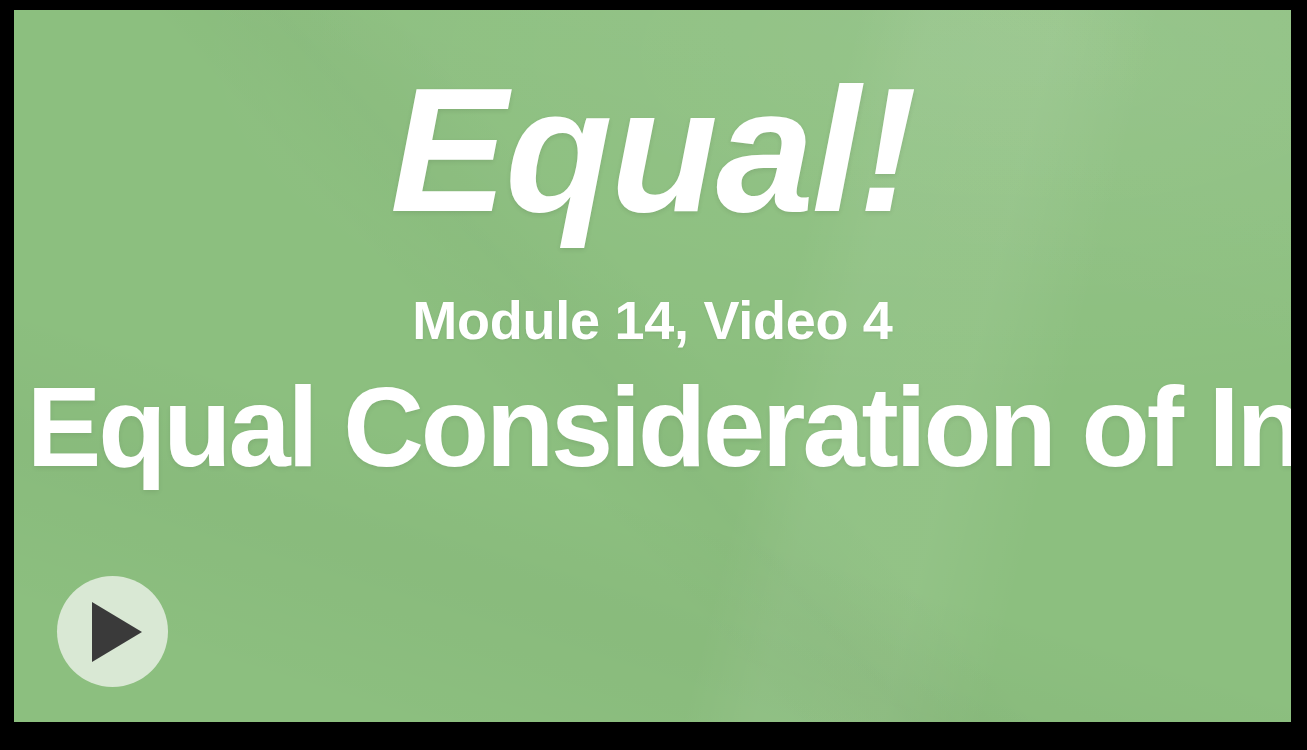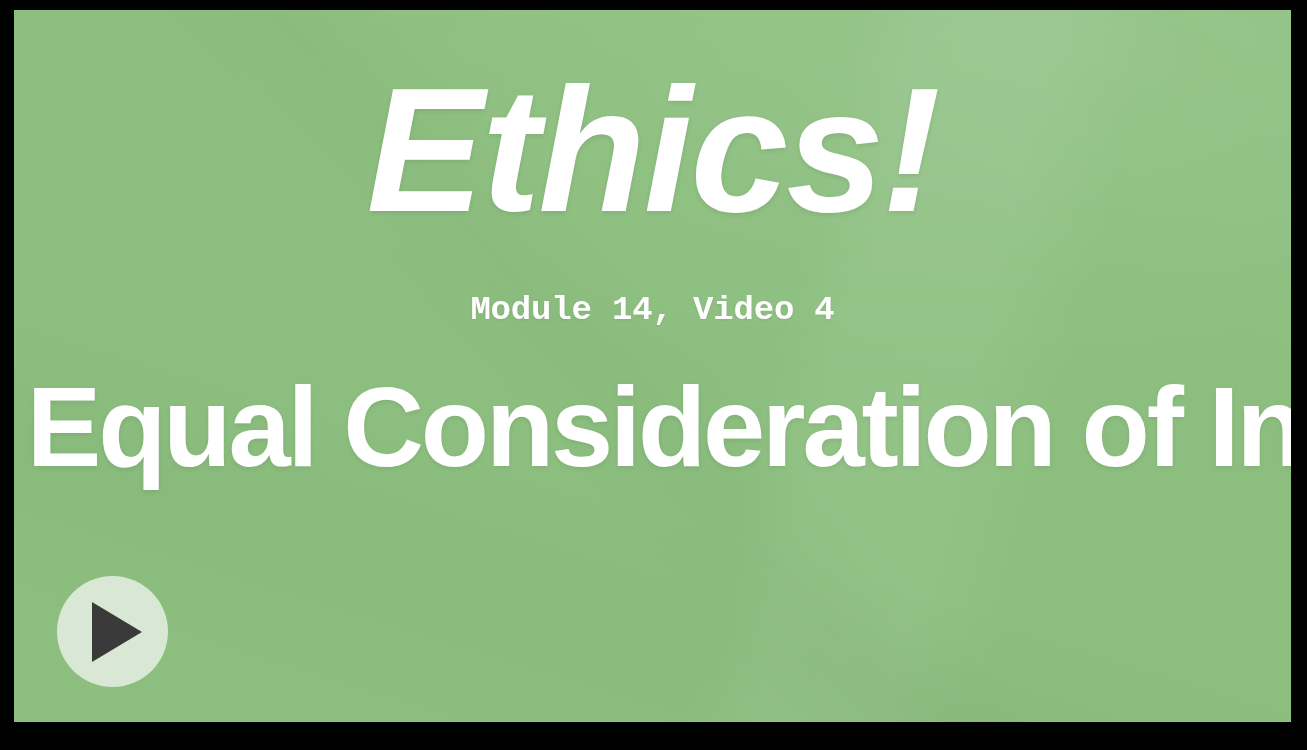--- a/index.html
+++ b/index.html
@@ -95,28 +95,27 @@
     color: #ffffff;
     text-shadow: 0 2px 5px rgba(0,0,0,0.09);
     white-space: nowrap;
   }
 
   #module-line {
     position: absolute;
     left: 0;
     top: 283px;
     width: 100%;
-    font-size: 34px;
+    font-size: 54px;
     line-height: 1;
     font-weight: 700;
     letter-spacing: -0.005em;
     color: #ffffff;
     text-shadow: 0 1px 3px rgba(0,0,0,0.07);
     white-space: nowrap;
-    font-family: Liberation Mono, monospace;
   }
 
   #video-title {
     position: absolute;
     left: 0;
     top: 360px;
     width: 100%;
     font-size: 114px;
     line-height: 1;
     font-weight: 700;
@@ -158,21 +157,21 @@
 
   <div id="slide">
 
     <div class="slide-sheen sheen-a"></div>
     <div class="slide-sheen sheen-b"></div>
     <div class="slide-sheen sheen-c"></div>
     <div class="slide-sheen sheen-d"></div>
 
     <div id="text-stack">
 
-      <div id="course-title">Ethics!</div>
+      <div id="course-title">Equal!</div>
 
       <div id="module-line">Module 14, Video 4</div>
 
       <div id="video-title">Equal Consideration of Interests</div>
 
     </div>
 
     <div id="play-button" role="button" aria-label="Play">
       <span class="play-triangle"></span>
     </div>

